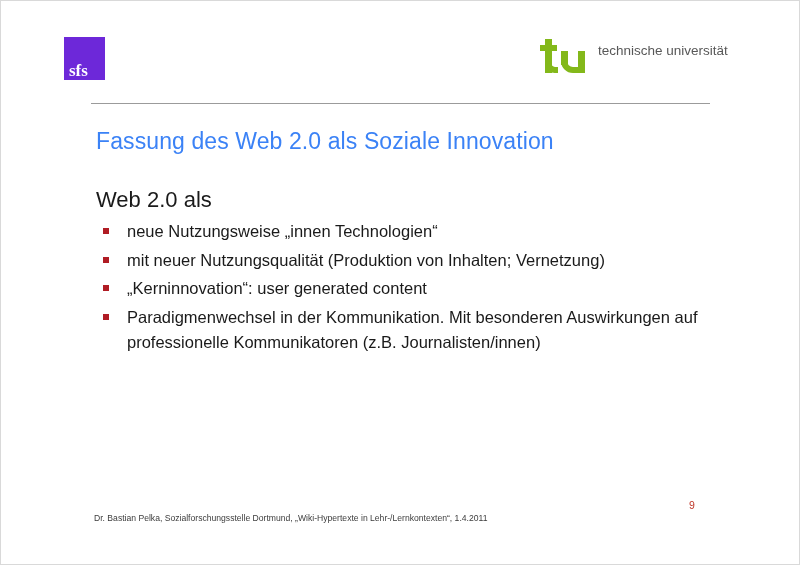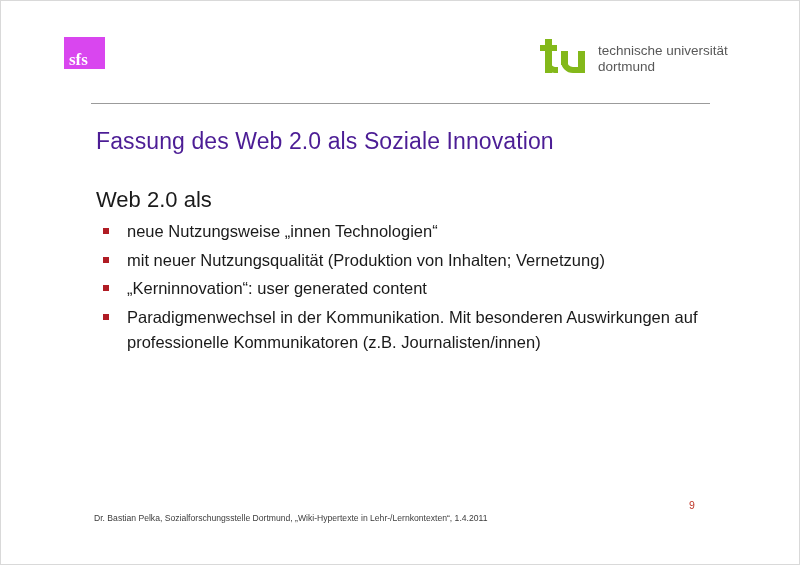--- a/index.html
+++ b/index.html
@@ -31,22 +31,22 @@
   }
   .sfs-logo {
     position: absolute;
     left: 63px;
     top: 36px;
     display: flex;
     align-items: flex-start;
   }
   .sfs-mark {
     width: 41px;
-    height: 32px;
-    background: #d946ef;
+    height: 43px;
+    background: #6d28d9;
     position: relative;
     flex: none;
   }
   .sfs-mark-text {
     position: absolute;
     left: 5px;
     bottom: 1px;
     color: #ffffff;
     font-family: "Liberation Serif", serif;
     font-weight: bold;
@@ -103,21 +103,21 @@
     background: #9b9b9b;
   }
 
   
   .title {
     position: absolute;
     left: 95px;
     top: 126px;
     width: 640px;
     font-size: 23px;
-    color: #4c1d95;
+    color: #3b82f6;
     line-height: 28px;
     letter-spacing: 0.1px;
   }
 
   
   .body-block {
     position: absolute;
     left: 95px;
     top: 188px;
     width: 625px;
@@ -189,21 +189,20 @@
         <rect x="1" y="6" width="17" height="6" fill="#83b81a"></rect>
         <rect x="6" y="0" width="7" height="34" fill="#83b81a"></rect>
         <path d="M6 26 a10 10 0 0 0 10 8 h3 v-6 h-3 a5 5 0 0 1 -4 -4 z" fill="#83b81a"></path>
 
         <rect x="22" y="12" width="7" height="14" fill="#83b81a"></rect>
         <rect x="39" y="12" width="7" height="22" fill="#83b81a"></rect>
         <path d="M22 22 a12 12 0 0 0 12 12 h8 v-6 h-8 a6 6 0 0 1 -6 -6 z" fill="#83b81a"></path>
       </svg>
       <div class="tu-words">
         <div>technische universität</div>
-        <div>dortmund</div>
       </div>
     </div>
 
     <div class="divider"></div>
   </div>
 
   <div class="title">Fassung des Web 2.0 als Soziale Innovation</div>
 
   <div class="body-block">
     <div class="lead">Web 2.0 als</div>

